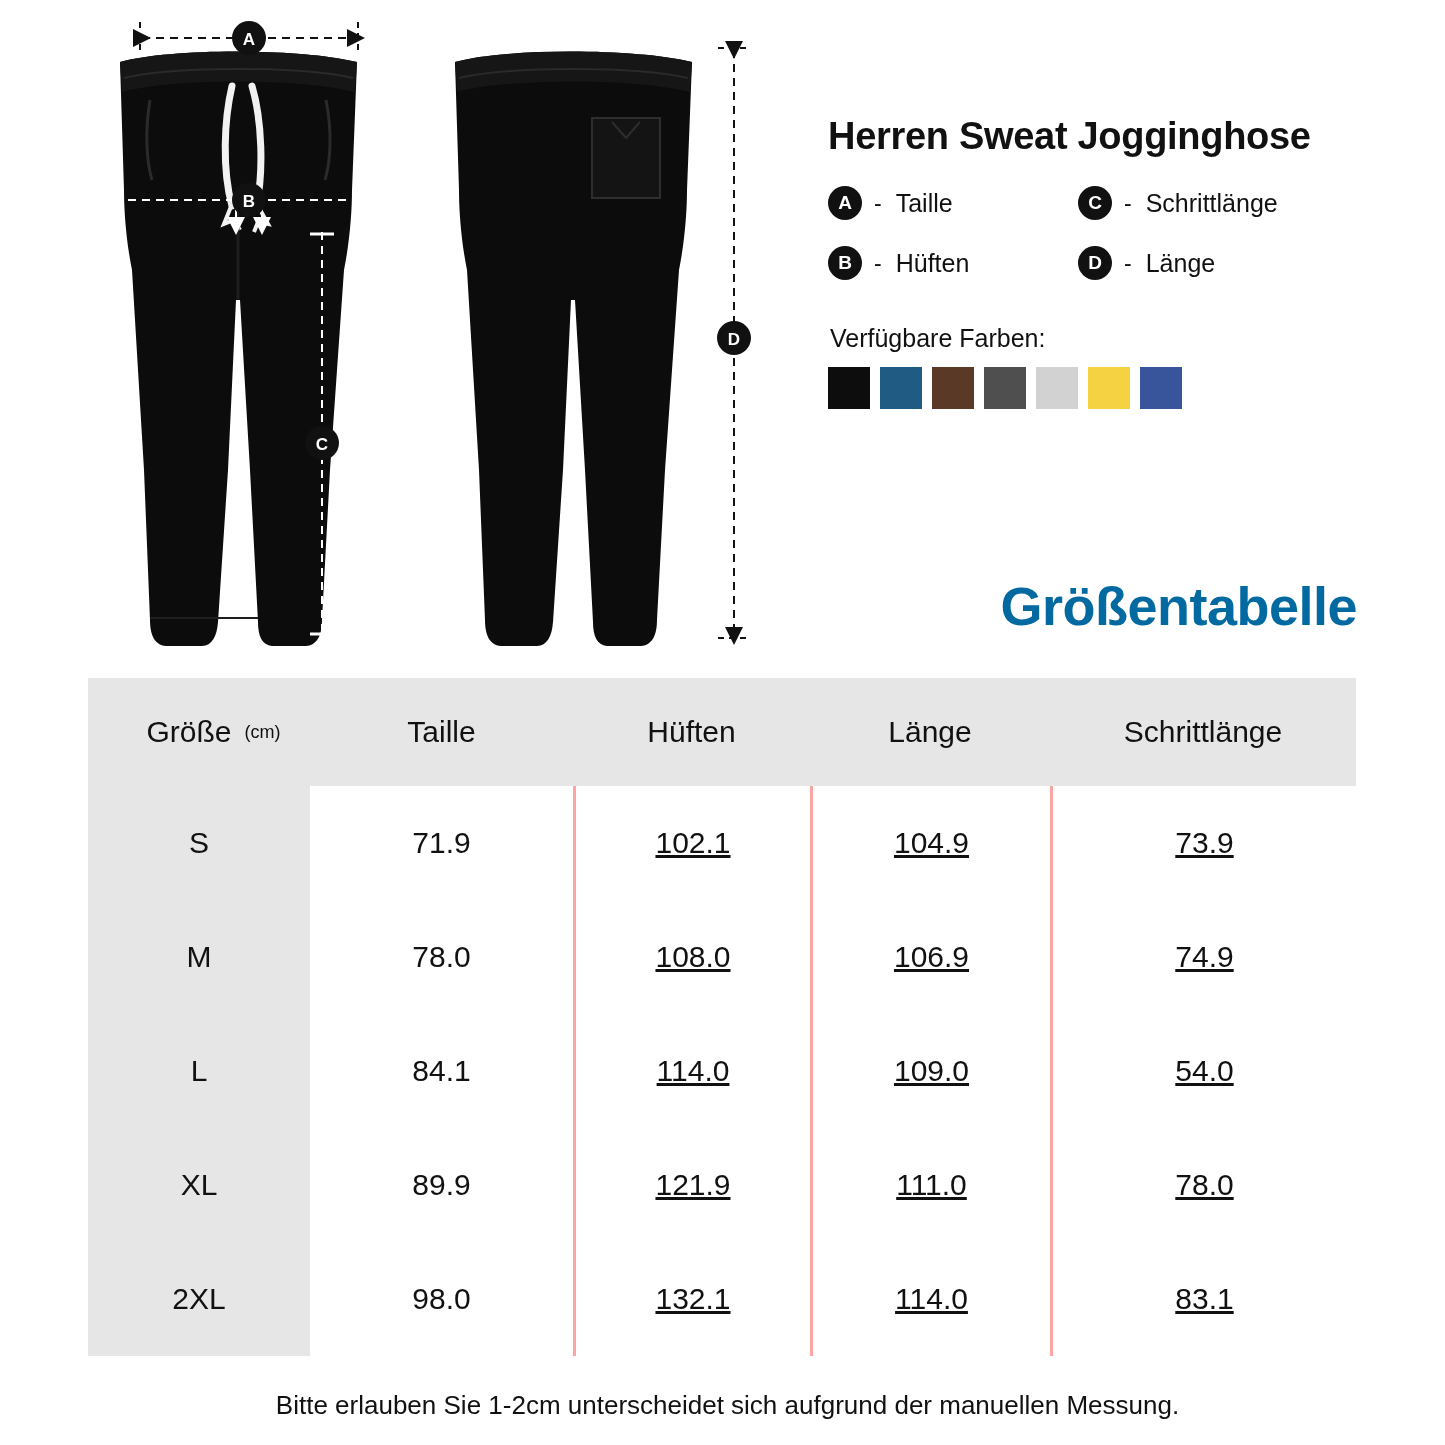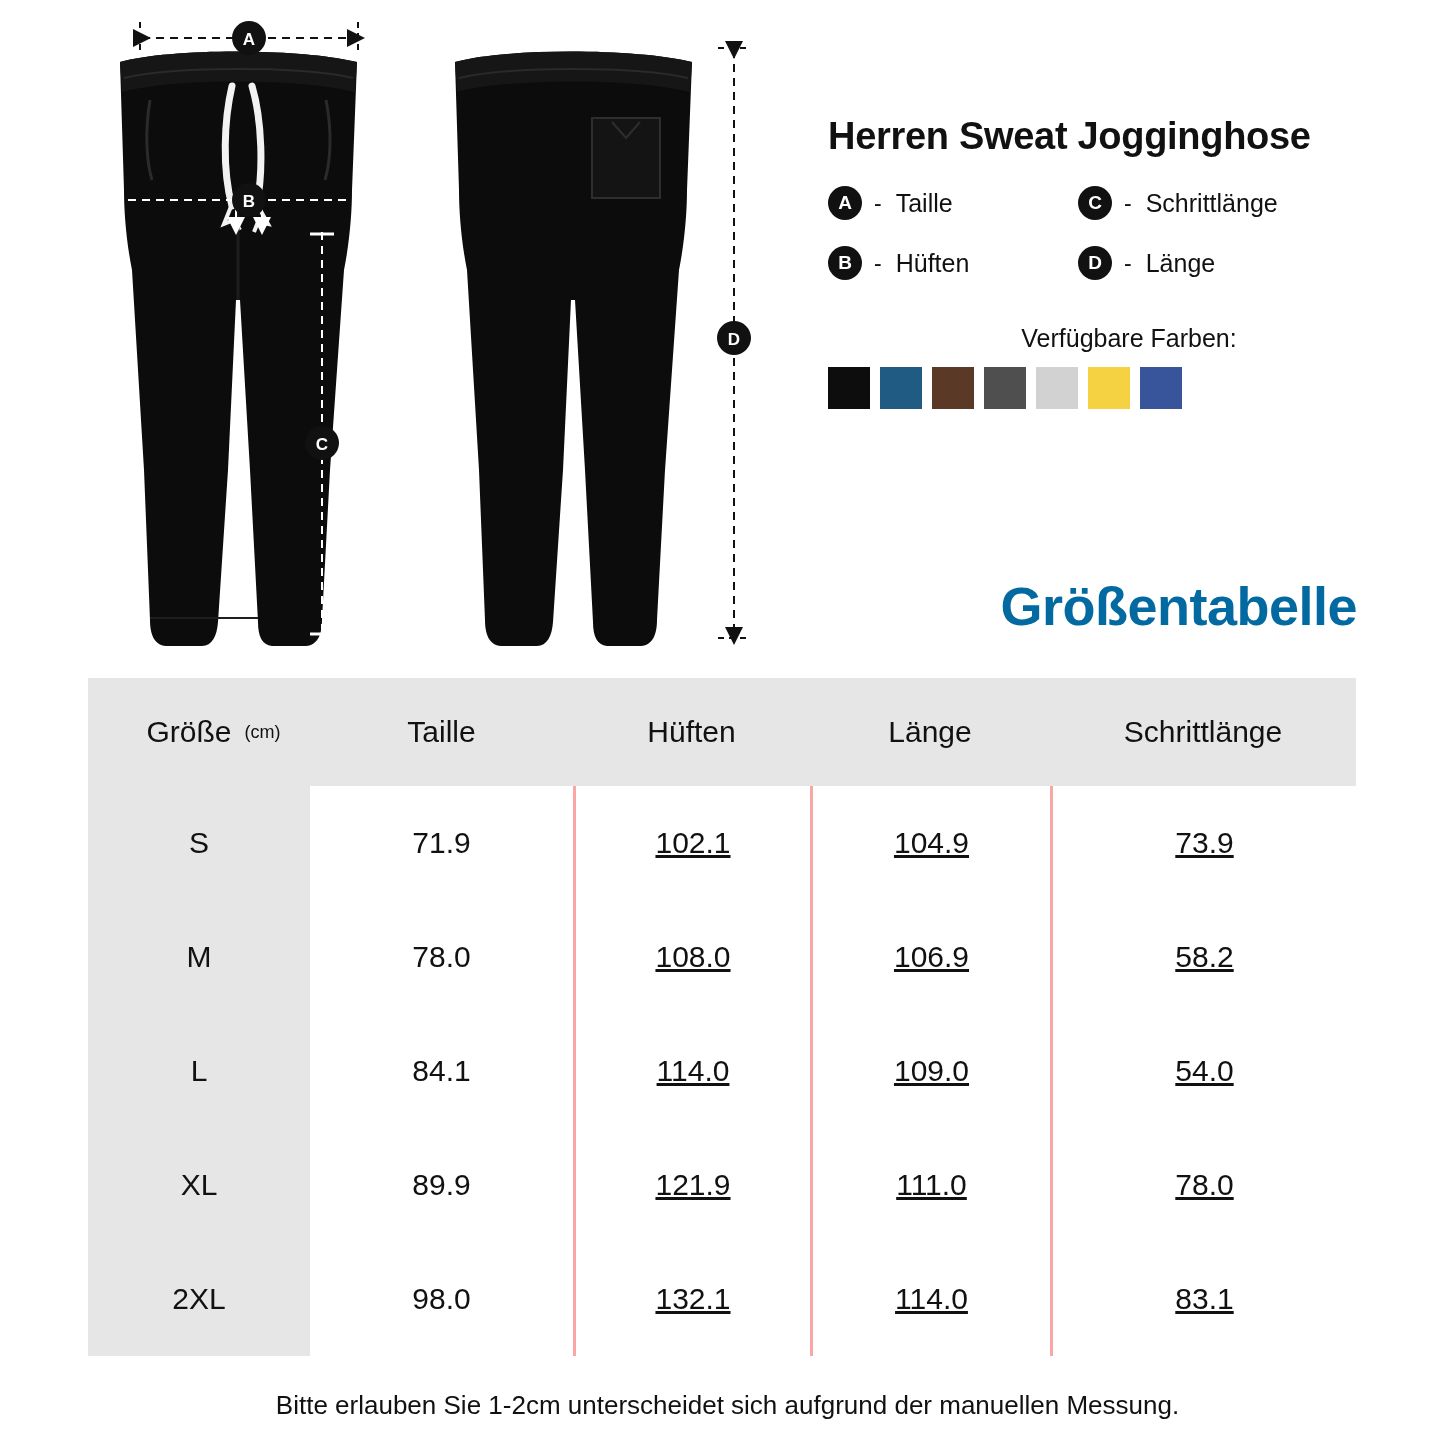--- a/index.html
+++ b/index.html
@@ -27,21 +27,21 @@
   .legend{display:grid;grid-template-columns:250px 260px;row-gap:26px;}
   .leg{display:flex;align-items:center;gap:10px;}
   .badge{
     width:34px;height:34px;border-radius:50%;background:#111;
     color:#fff;font-size:19px;font-weight:bold;
     display:flex;align-items:center;justify-content:center;flex:none;
   }
   .dash{font-size:23px;color:#111;margin:0 4px 0 2px;}
   .legtxt{font-size:25px;color:#111;}
 
-  .colors-label{font-size:25px;color:#111;margin:44px 0 14px 2px;text-align:center;}
+  .colors-label{font-size:25px;color:#111;margin:44px 0 14px 2px;}
   .swatches{display:flex;gap:10px;}
   .sw{width:42px;height:42px;}
 
   
   .chart-title{
     position:absolute;right:88px;top:575px;
     font-size:54px;font-weight:bold;color:#0369a1;letter-spacing:-0.5px;
   }
 
   
@@ -218,21 +218,21 @@
         <div class="cell c1">71.9</div>
         <div class="cell c2 sep">102.1</div>
         <div class="cell c3 sep">104.9</div>
         <div class="cell c4 sep">73.9</div>
       </div>
       <div class="row">
         <div class="cell c0">M</div>
         <div class="cell c1">78.0</div>
         <div class="cell c2 sep">108.0</div>
         <div class="cell c3 sep">106.9</div>
-        <div class="cell c4 sep">58.2</div>
+        <div class="cell c4 sep">74.9</div>
       </div>
       <div class="row">
         <div class="cell c0">L</div>
         <div class="cell c1">84.1</div>
         <div class="cell c2 sep">114.0</div>
         <div class="cell c3 sep">109.0</div>
         <div class="cell c4 sep">54.0</div>
       </div>
       <div class="row">
         <div class="cell c0">XL</div>

